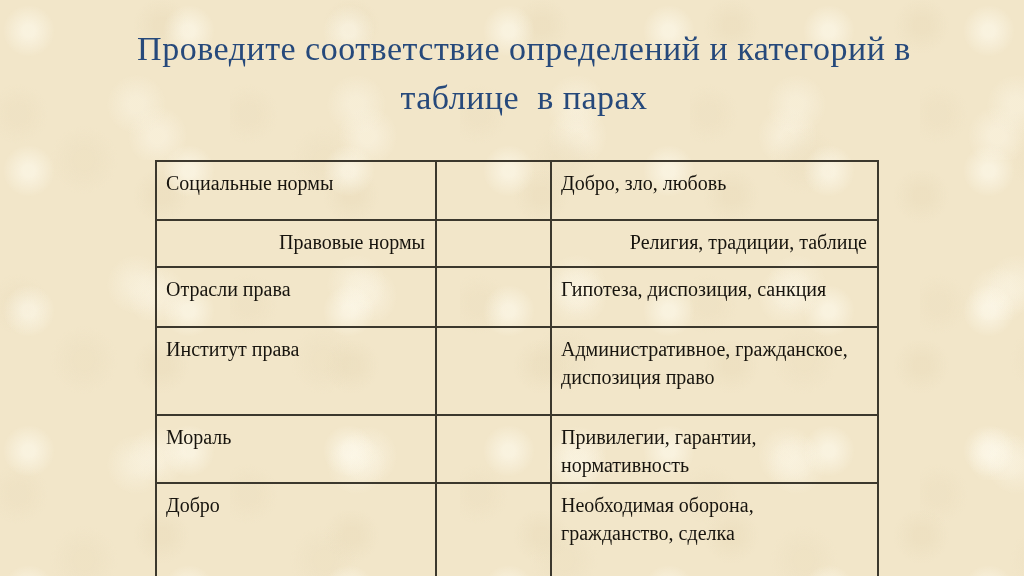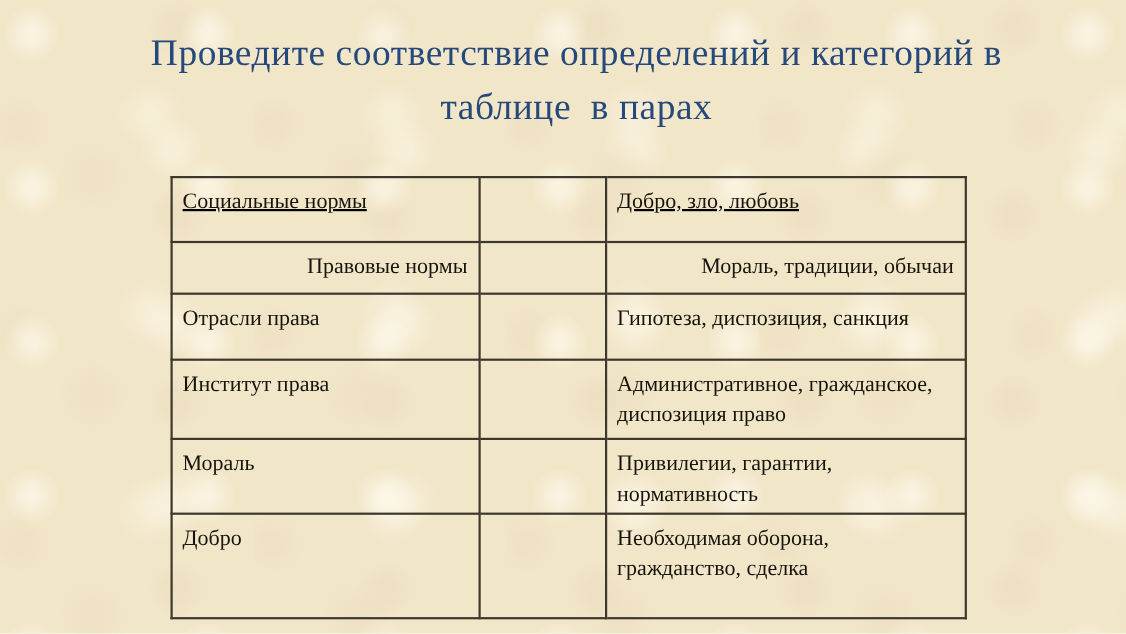--- a/index.html
+++ b/index.html
@@ -52,24 +52,24 @@
     vertical-align: top;
     padding: 7px 10px 0 9px;
     color: #17140e;
     font-size: 20px;
     line-height: 28px;
     overflow: hidden;
   }
   col.c1 { width: 280px; }
   col.c2 { width: 115px; }
   col.c3 { width: 327px; }
-  tr:nth-child(1) { height: 59px; text-decoration: underline; }
+  tr:nth-child(1) { height: 59px; }
   tr:nth-child(2) { height: 47px; text-align: right; }
   tr:nth-child(3) { height: 60px; }
-  tr:nth-child(4) { height: 72px; }
+  tr:nth-child(4) { height: 88px; }
   tr:nth-child(5) { height: 68px; margin-left: 23px; }
   tr:nth-child(6) { height: 95px; }
 </style>
 </head>
 <body>
 
 <div class="slide">
 
   <h1 class="title">
     <span>Проведите соответствие определений и категорий в</span>
@@ -84,21 +84,21 @@
     </colgroup>
     <tbody>
       <tr>
         <td>Социальные нормы</td>
         <td></td>
         <td>Добро, зло, любовь</td>
       </tr>
       <tr>
         <td>Правовые нормы</td>
         <td></td>
-        <td>Мораль, традиции, обычаи</td>
+        <td>Религия, традиции, таблице</td>
       </tr>
       <tr>
         <td>Отрасли права</td>
         <td></td>
         <td>Гипотеза, диспозиция, санкция</td>
       </tr>
       <tr>
         <td>Институт права</td>
         <td></td>
         <td>Административное, гражданское, диспозиция право</td>

